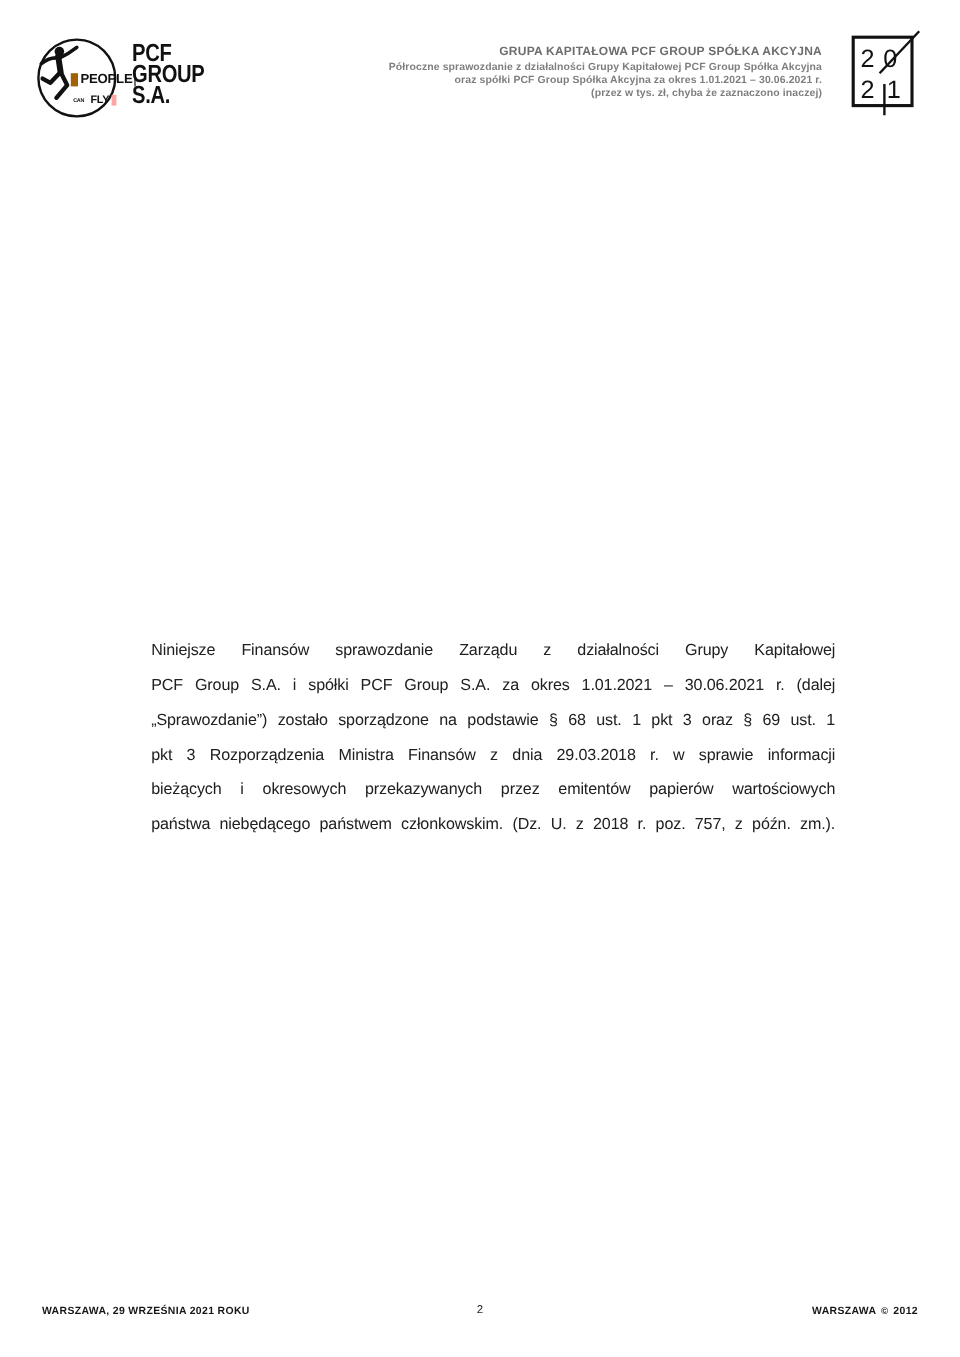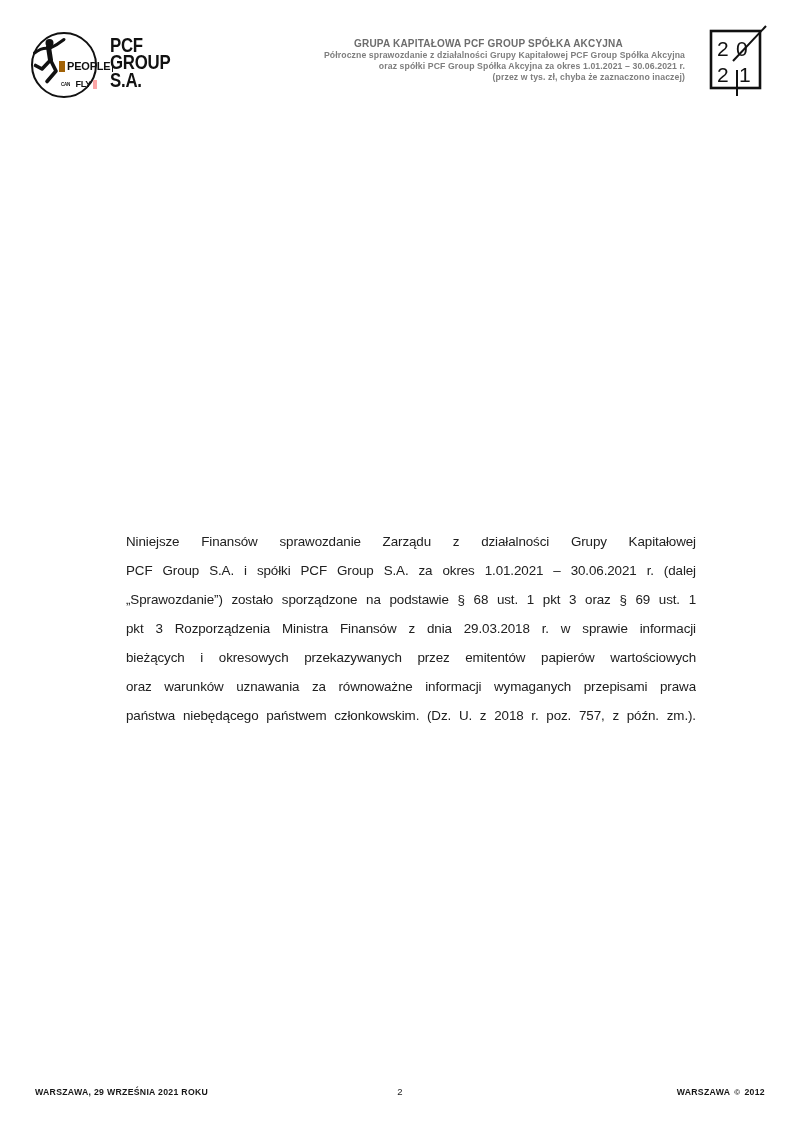--- a/index.html
+++ b/index.html
@@ -35,21 +35,21 @@
     font-size:20.5px;font-weight:800;line-height:17.3px;color:#111;
     letter-spacing:-0.3px;transform:scaleX(0.82);transform-origin:left top;
     white-space:nowrap;
   }
 
   .header-meta{
     position:absolute;right:115px;top:38px;text-align:right;
     font-weight:700;color:#7e7e7e;white-space:nowrap;
   }
   .header-meta .meta-title{
-    font-size:10px;line-height:12px;color:#6d6d6d;letter-spacing:0.2px;text-align:center;
+    font-size:10px;line-height:12px;color:#6d6d6d;letter-spacing:0.2px;
   }
   .header-meta .meta-line{font-size:8.7px;line-height:11px;letter-spacing:0.1px;padding-left:32px;}
 
   .year-mark{position:absolute;left:706px;top:22px;}
 
   
   .main-paragraph{
     position:absolute;left:126px;top:527px;width:570px;color:#202020;
   }
   .para-line{
@@ -123,21 +123,20 @@
       <line x1="31" y1="48" x2="31" y2="74" stroke="#111" stroke-width="2"></line>
     </svg>
   </div>
 
   <div class="main-paragraph">
     <div class="para-line">Niniejsze Finansów sprawozdanie Zarządu z działalności Grupy Kapitałowej</div>
     <div class="para-line">PCF Group S.A. i spółki PCF Group S.A. za okres 1.01.2021 – 30.06.2021 r. (dalej</div>
     <div class="para-line">„Sprawozdanie”) zostało sporządzone na podstawie § 68 ust. 1 pkt 3 oraz § 69 ust. 1</div>
     <div class="para-line">pkt 3 Rozporządzenia Ministra Finansów z dnia 29.03.2018 r. w sprawie informacji</div>
     <div class="para-line">bieżących i okresowych przekazywanych przez emitentów papierów wartościowych</div>
-    <div class="para-line">oraz warunków uznawania za równoważne informacji wymaganych przepisami prawa</div>
     <div class="para-line">państwa niebędącego państwem członkowskim. (Dz. U. z 2018 r. poz. 757, z późn. zm.).</div>
   </div>
 
   <div>
     <div class="footer-left">WARSZAWA, 29 WRZEŚNIA 2021 ROKU</div>
     <div class="footer-page">2</div>
     <div class="footer-right">
       <span>WARSZAWA</span><span class="c-symbol">©</span><span>2012</span>
     </div>
   </div>

